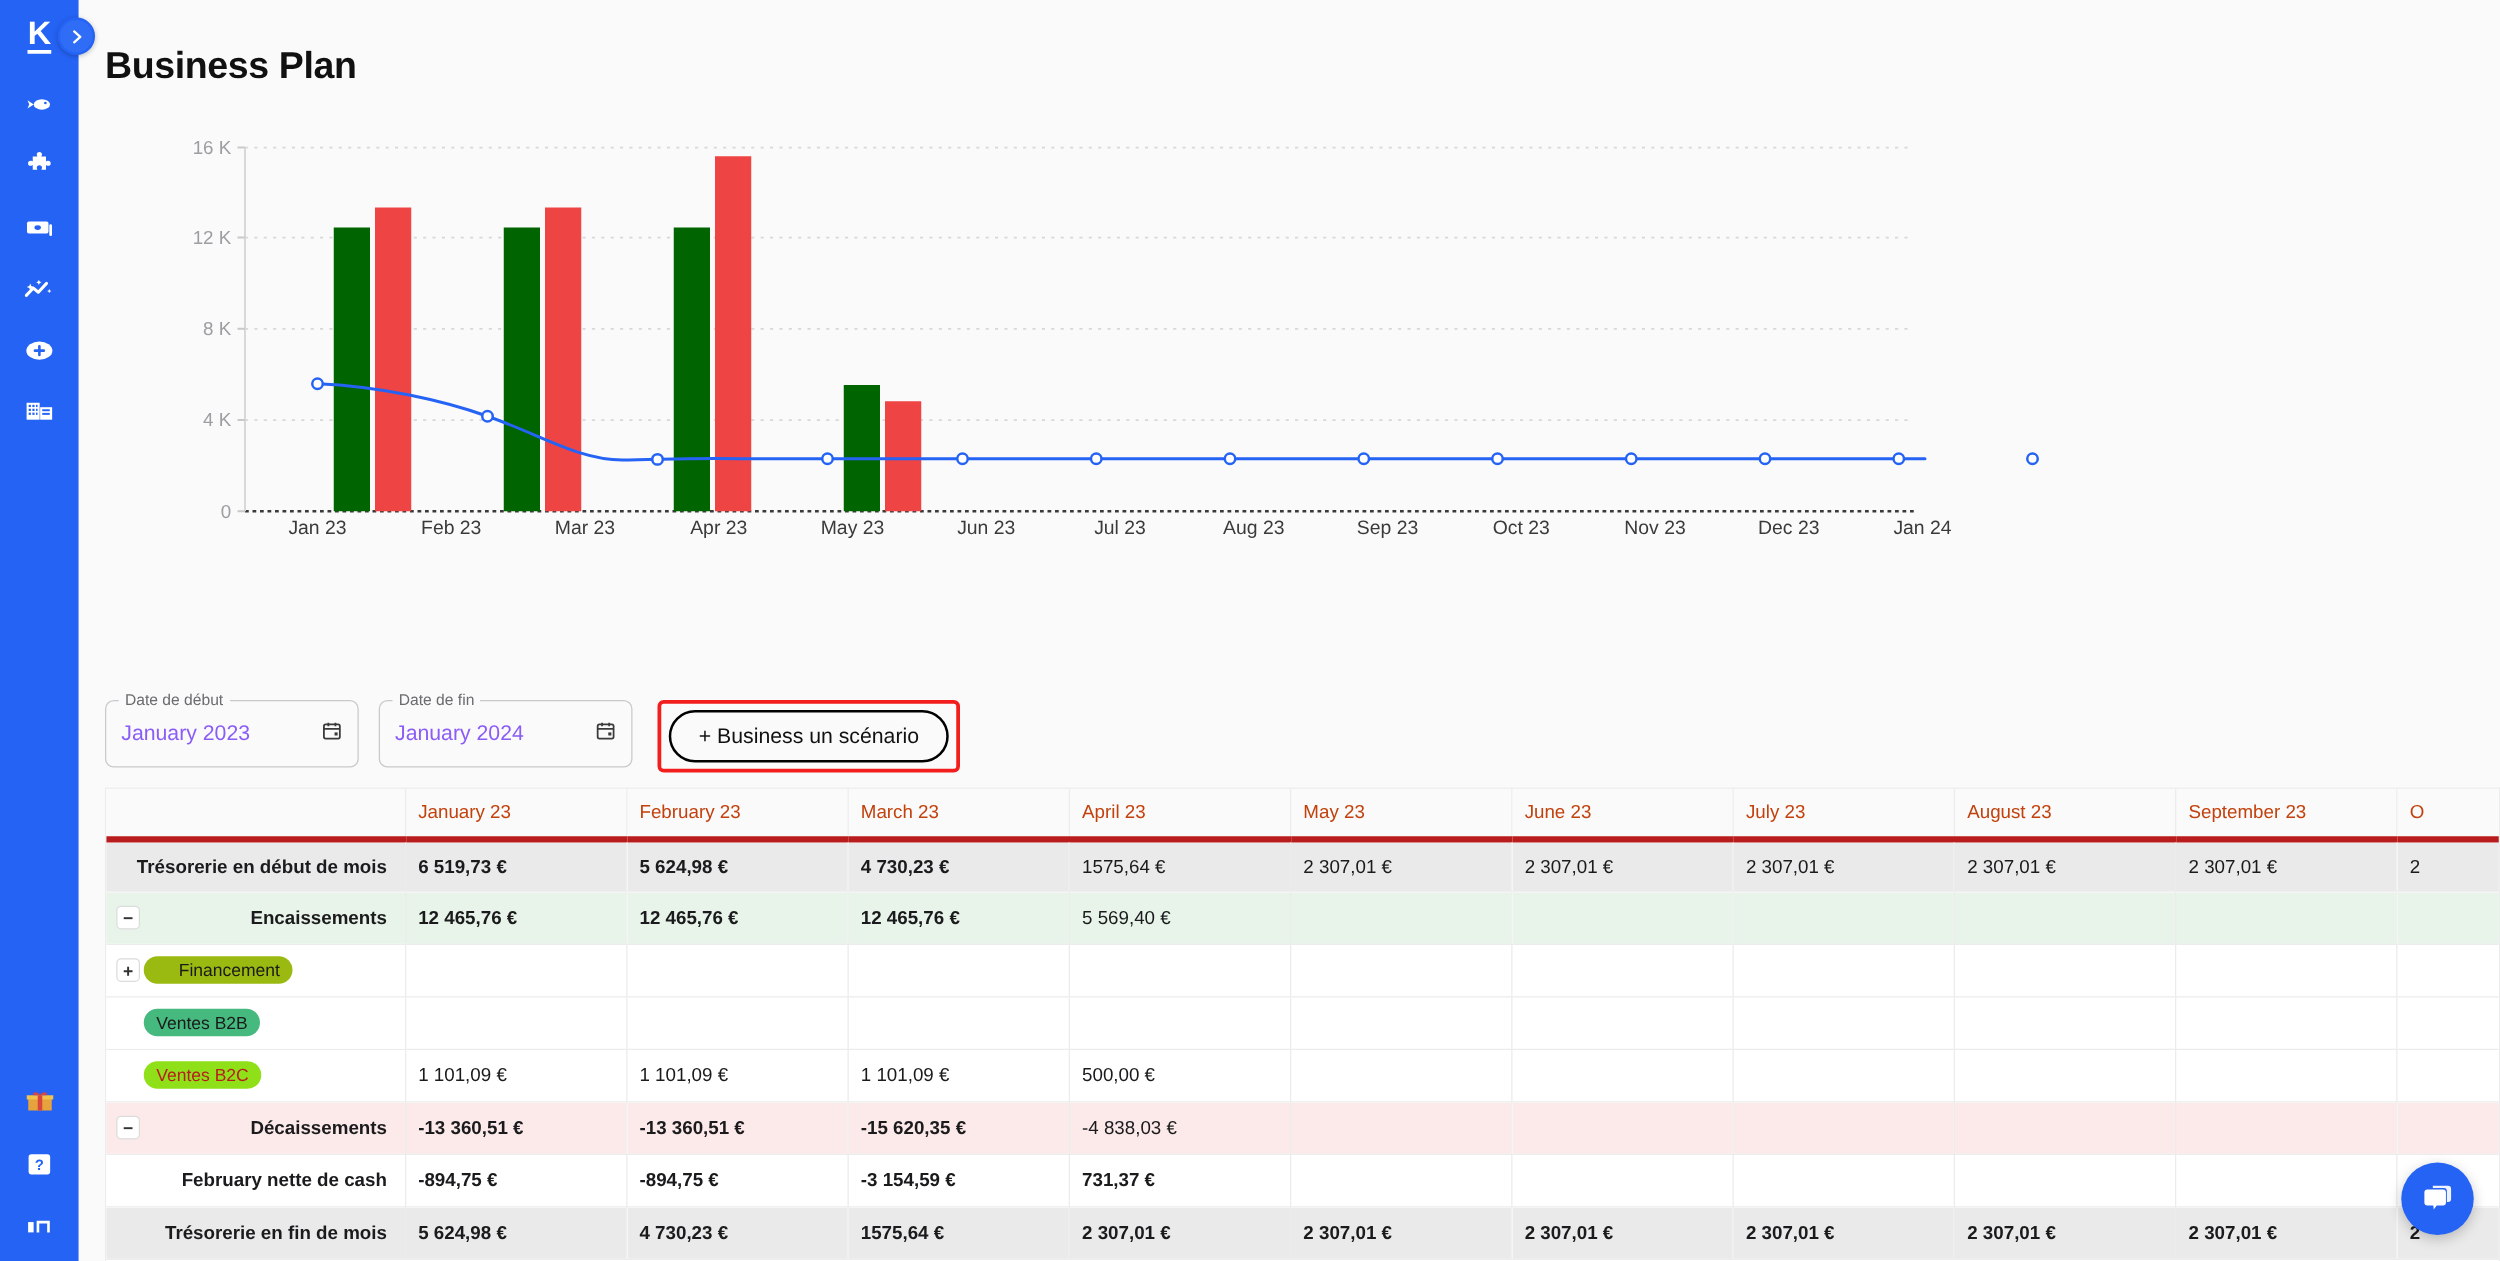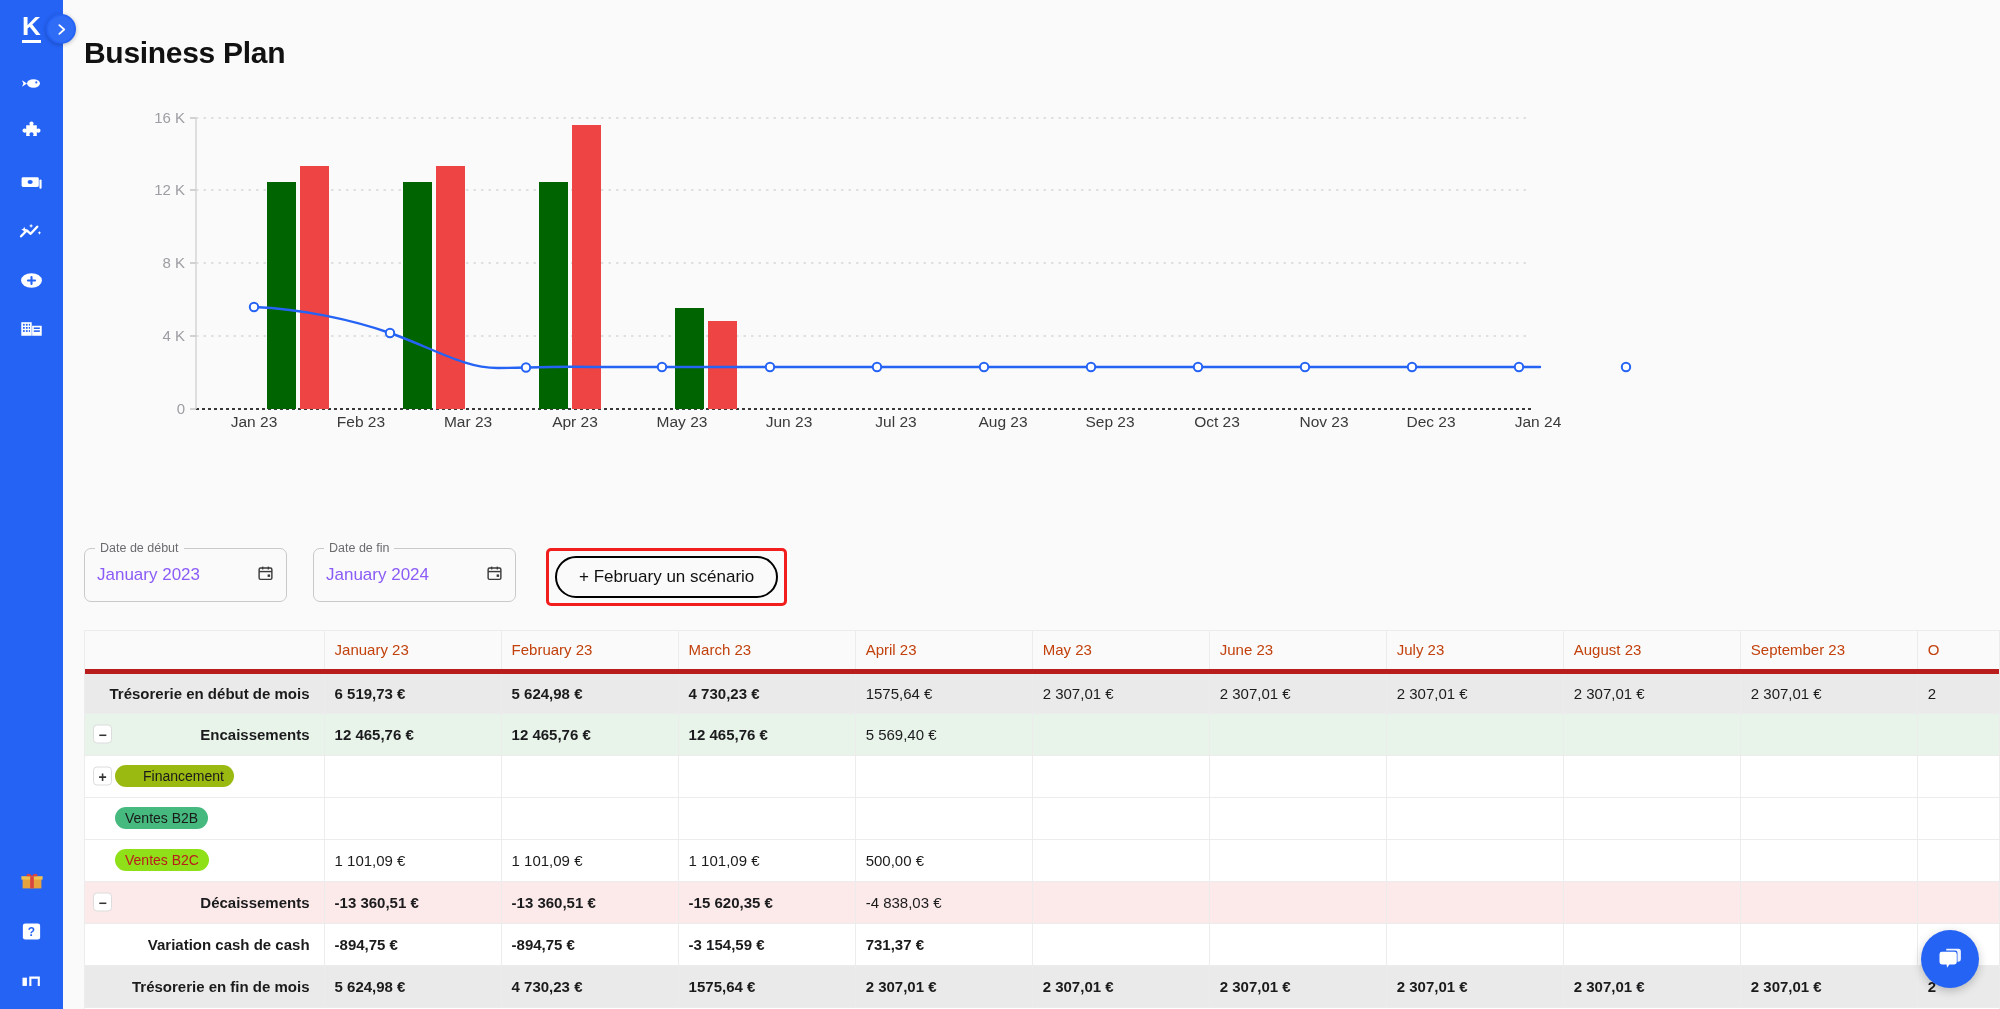--- a/index.html
+++ b/index.html
@@ -43,21 +43,21 @@
   .page-title {
     position: absolute; left: 21px; top: 36px;
     font-size: 30px; font-weight: 800; color: #111; letter-spacing: -0.3px;
   }
 
   
   .chart-area { position: absolute; left: 0px; top: 100px; width: 1937px; height: 345px; }
   .chart-svg { display: block; }
 
   
-  .controls { position: absolute; left: 21px; top: 548px; display: flex; align-items: flex-start; gap: 10px; }
+  .controls { position: absolute; left: 21px; top: 560px; display: flex; align-items: flex-start; gap: 0px; }
   .field {
     position: relative; width: 203px; height: 54px;
     border: 1px solid #c9c9cc; border-radius: 7px;
     background: #fafafa;
     display: flex; align-items: center; padding: 0 12px;
     margin-right: 16px;
   }
   .field-legend {
     position: absolute; top: -8px; left: 10px; padding: 0 5px;
     background: #fafafa; font-size: 12.5px; color: #6b6b70;
@@ -324,21 +324,21 @@
             <rect x="3" y="5" width="18" height="16" rx="2"></rect>
             <line x1="3" y1="10" x2="21" y2="10"></line>
             <line x1="8" y1="3" x2="8" y2="7"></line>
             <line x1="16" y1="3" x2="16" y2="7"></line>
             <rect x="15" y="14" width="3.5" height="3.5" fill="#3a3a3a" stroke="none"></rect>
           </svg>
         </span>
       </div>
 
       <div class="scenario-wrap">
-        <button class="scenario-btn">+ February un scénario</button>
+        <button class="scenario-btn">+ Business un scénario</button>
       </div>
     </div>
 
     <div class="table-wrap">
       <table class="bp">
         <colgroup>
           <col class="lbl">
             <col class="mon">
             <col class="mon">
             <col class="mon">
@@ -438,21 +438,21 @@
               <td>-15 620,35 €</td>
               <td class="dim">-4 838,03 €</td>
               <td class="dim"></td>
               <td class="dim"></td>
               <td class="dim"></td>
               <td class="dim"></td>
               <td class="dim"></td>
               <td class="dim"></td>
             </tr>
             <tr class="row-white">
-              <td class="lblcell"><span>Variation cash de cash</span></td>
+              <td class="lblcell"><span>February nette de cash</span></td>
               <td class="neg">-894,75 €</td>
               <td class="neg">-894,75 €</td>
               <td class="neg">-3 154,59 €</td>
               <td class="pos">731,37 €</td>
               <td class="dim"></td>
               <td class="dim"></td>
               <td class="dim"></td>
               <td class="dim"></td>
               <td class="dim"></td>
               <td class="dim"></td>

